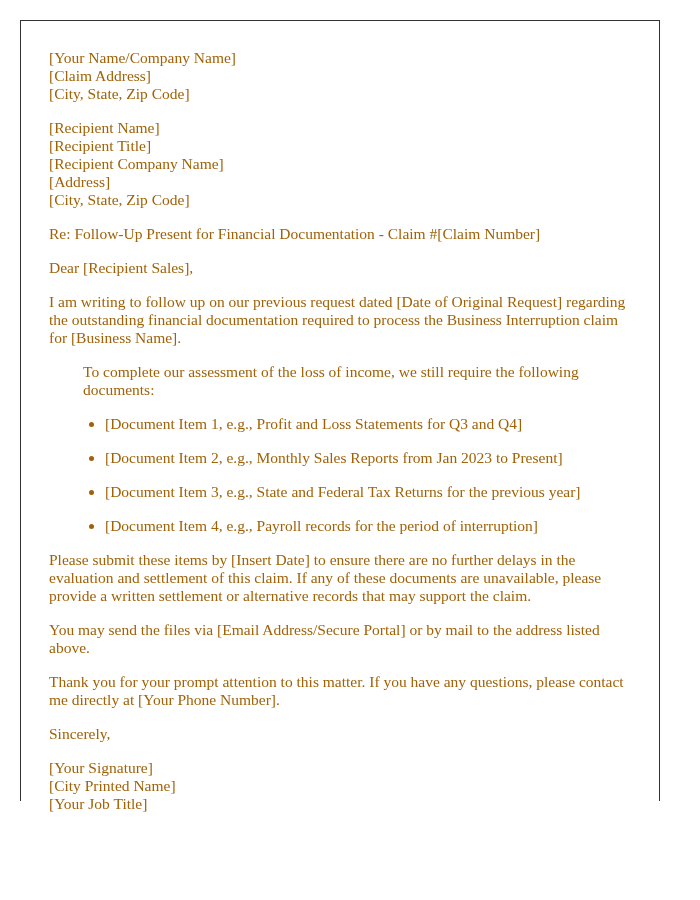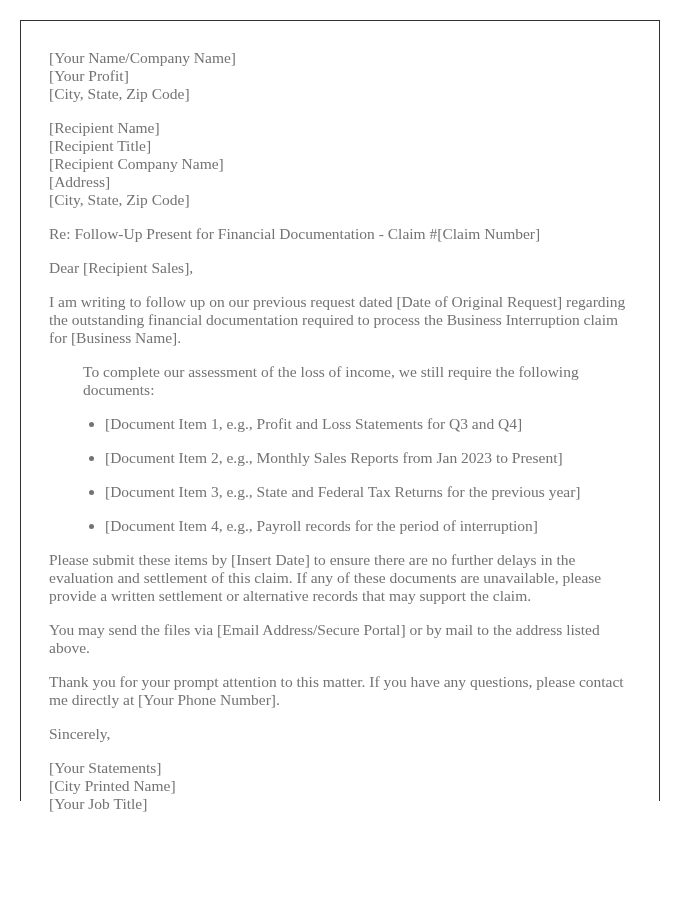--- a/index.html
+++ b/index.html
@@ -23,21 +23,21 @@
       background: #ffffff;
     }
     .content {
       position: absolute;
       left: 28px;
       top: 28px;
       width: 590px;
       font-family: "Liberation Serif", "DejaVu Serif", serif;
       font-size: 15.5px;
       line-height: 18px;
-      color: #737373;
+      color: #a16207;
     }
     .block {
       margin: 0 0 16px 0;
     }
     .block div {
       margin: 0;
     }
     p {
       margin: 0 0 16px 0;
     }
@@ -50,21 +50,21 @@
     }
   </style>
 </head>
 <body>
 
 <div class="page">
   <div class="content">
 
     <div class="block">
       <div>[Your Name/Company Name]</div>
-      <div>[Your Profit]</div>
+      <div>[Claim Address]</div>
       <div>[City, State, Zip Code]</div>
     </div>
 
     <div class="block">
       <div>[Recipient Name]</div>
       <div>[Recipient Title]</div>
       <div>[Recipient Company Name]</div>
       <div>[Address]</div>
       <div>[City, State, Zip Code]</div>
     </div>
@@ -86,19 +86,19 @@
 
     <p>Please submit these items by [Insert Date] to ensure there are no further delays in the evaluation and settlement of this claim. If any of these documents are unavailable, please provide a written settlement or alternative records that may support the claim.</p>
 
     <p>You may send the files via [Email Address/Secure Portal] or by mail to the address listed above.</p>
 
     <p>Thank you for your prompt attention to this matter. If you have any questions, please contact me directly at [Your Phone Number].</p>
 
     <p>Sincerely,</p>
 
     <div class="block">
-      <div>[Your Statements]</div>
+      <div>[Your Signature]</div>
       <div>[City Printed Name]</div>
       <div>[Your Job Title]</div>
     </div>
 
   </div>
 </div>
 
 </body></html>

